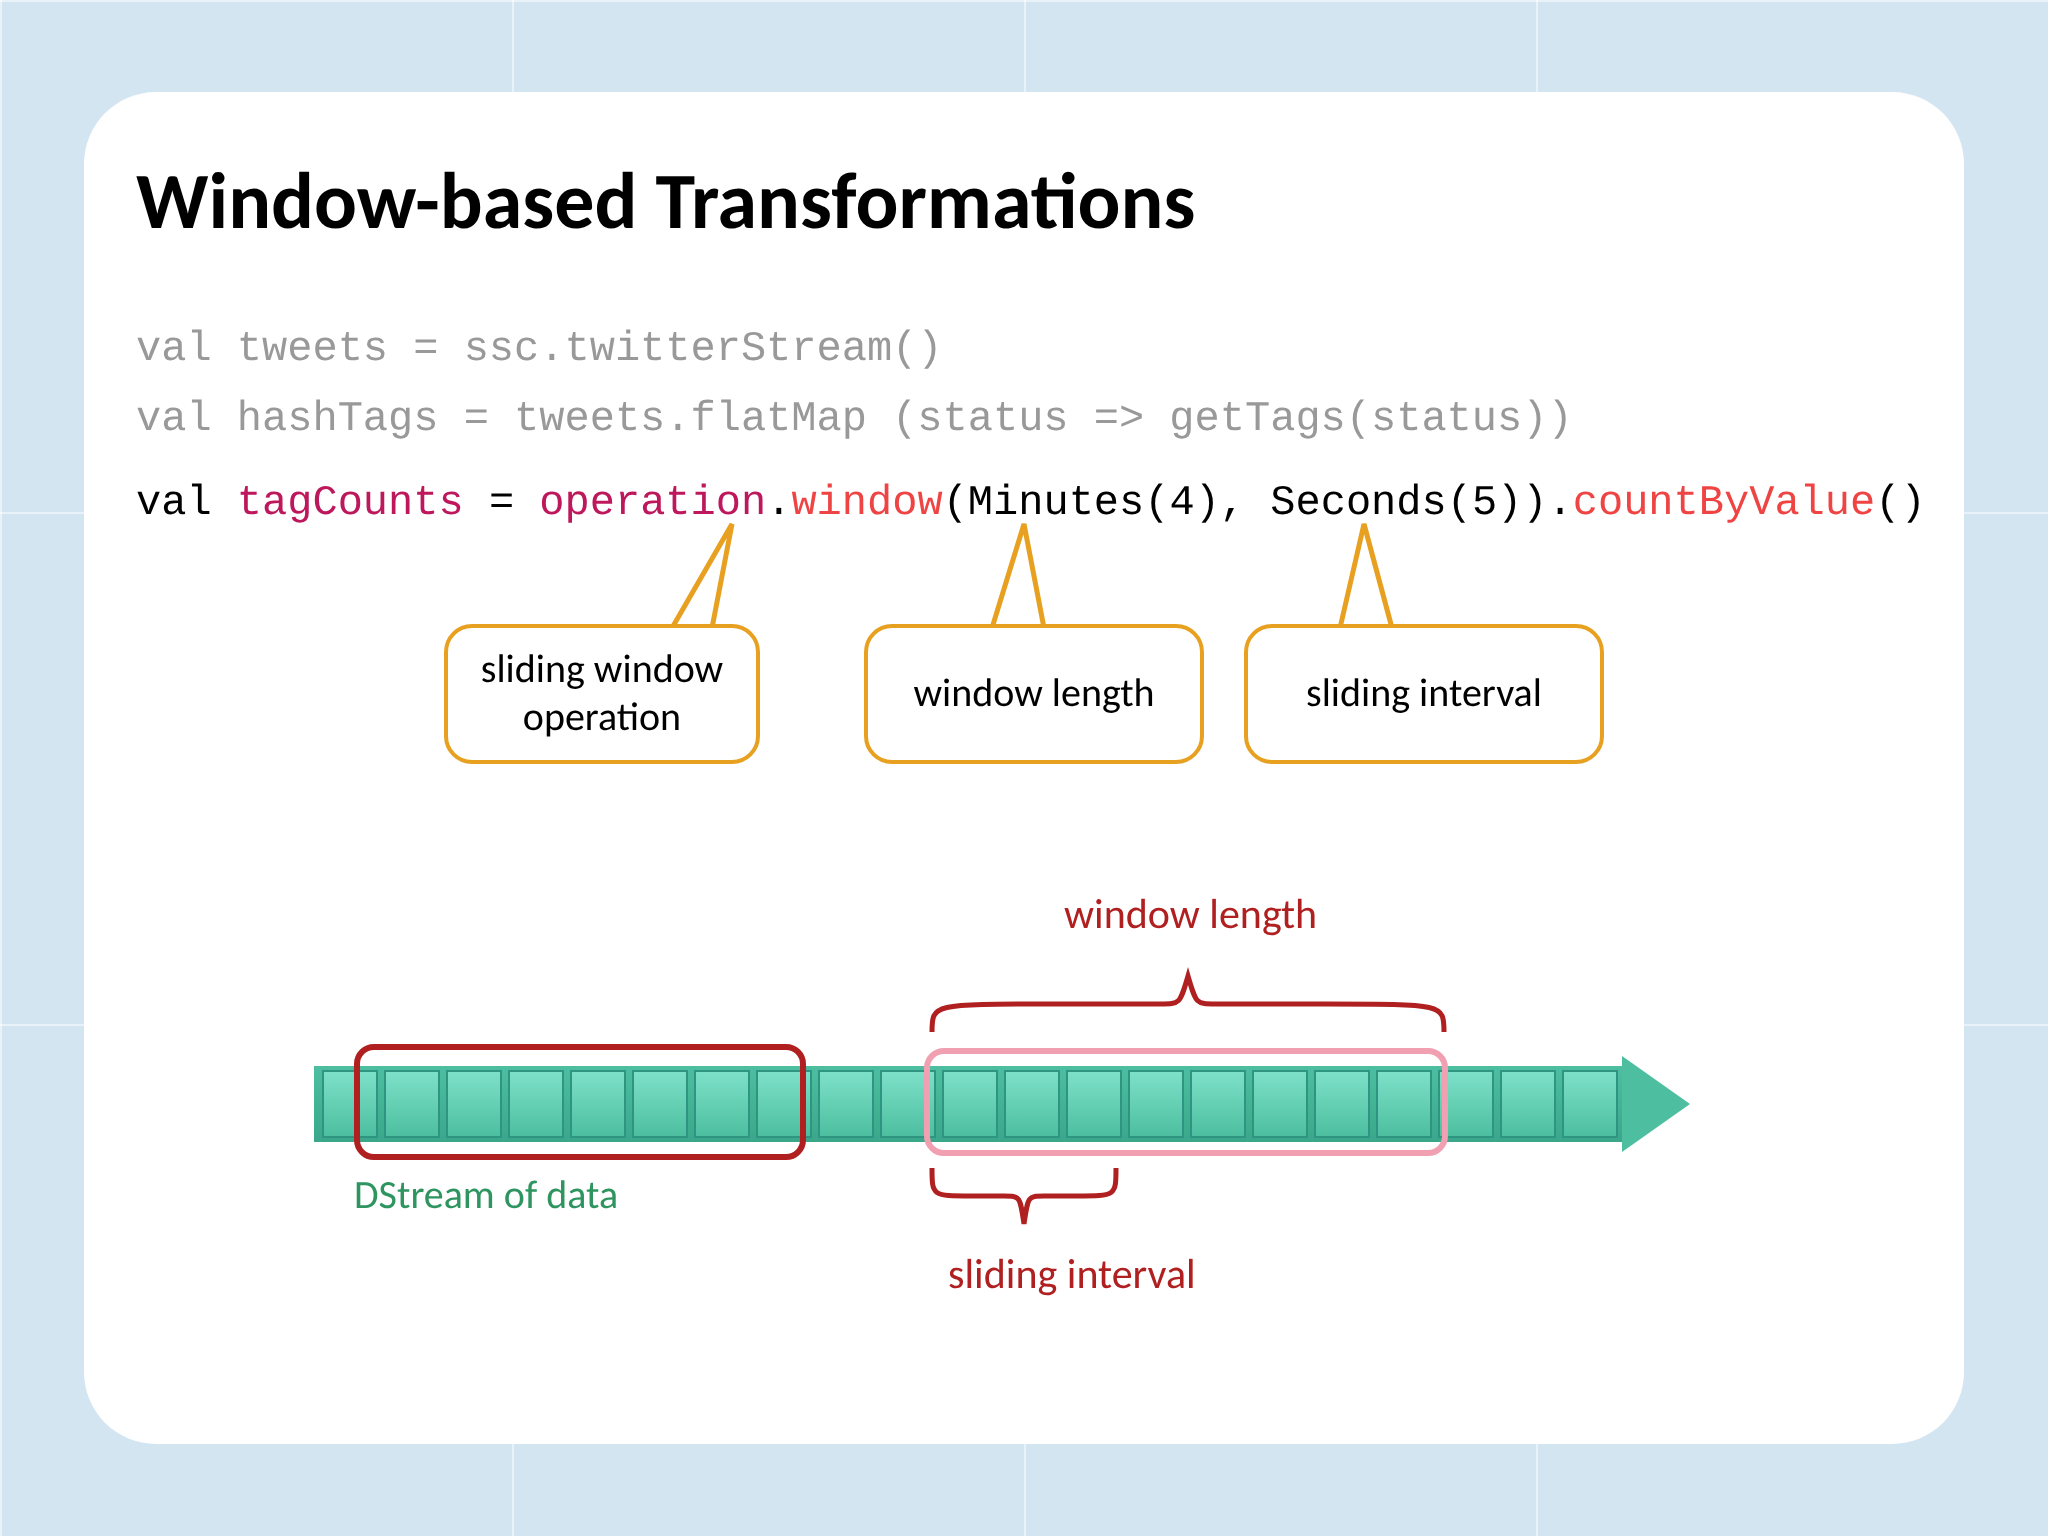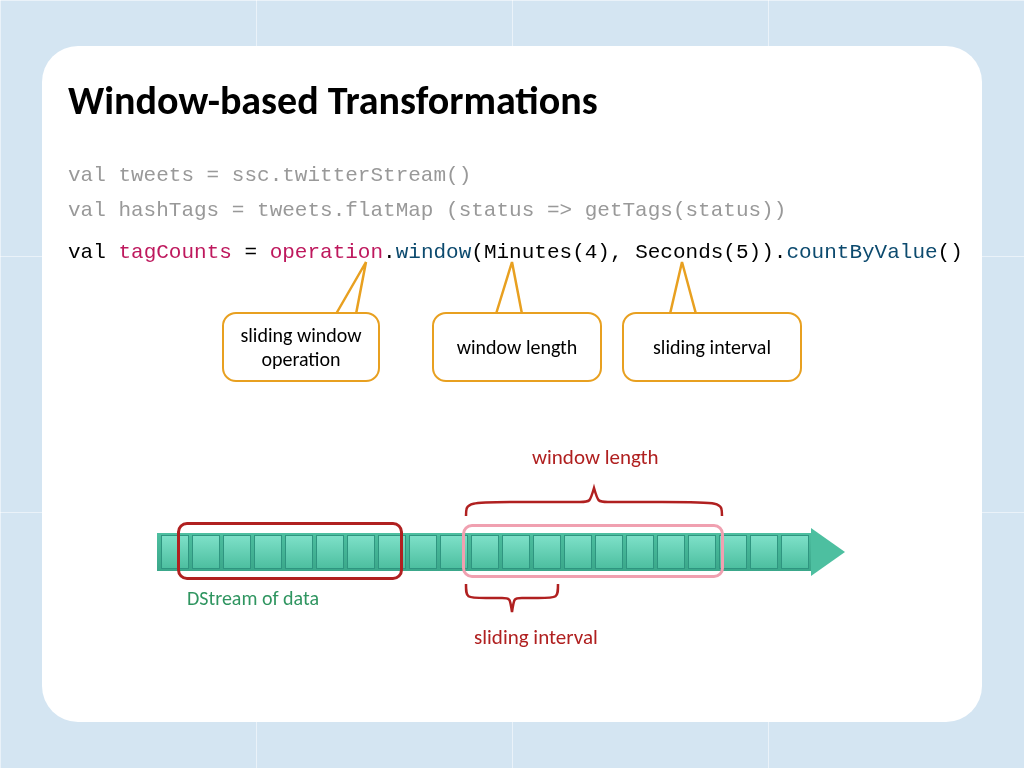--- a/index.html
+++ b/index.html
@@ -37,21 +37,21 @@
     position: absolute;
     left: 26px;
     font-family: Consolas, 'Courier New', monospace;
     font-size: 21px;
     white-space: pre;
   }
   .code.l1 { top: 118px; color: #999; }
   .code.l2 { top: 153px; color: #999; }
   .code.l3 { top: 195px; color: #000; }
   .kw-red { color: #be185d; margin-top: 30px; }
-  .kw-blue { color: #0c4a6e; }
+  .kw-blue { color: #ef4444; }
 
   .callout {
     position: absolute;
     border: 2.5px solid #e8a020;
     border-radius: 14px;
     background: #fff;
     color: #000;
     font-size: 20px;
     text-align: center;
     display: flex;
@@ -104,21 +104,21 @@
     left: 135px; top: 476px; width: 226px; height: 58px;
     border: 3.5px solid #b02020;
   }
   .winbox.pink {
     left: 420px; top: 478px; width: 262px; height: 54px;
     border: 3.5px solid #f0a0b0;
   }
 
   .label-green {
     position: absolute;
-    left: 145px; top: 540px;
+    left: 135px; top: 540px;
     color: #2f9560;
     font-size: 20px;
   }
   .label-wlen {
     position: absolute;
     left: 490px; top: 398px;
     color: #b02020;
     font-size: 21px;
   }
   .label-slide {

